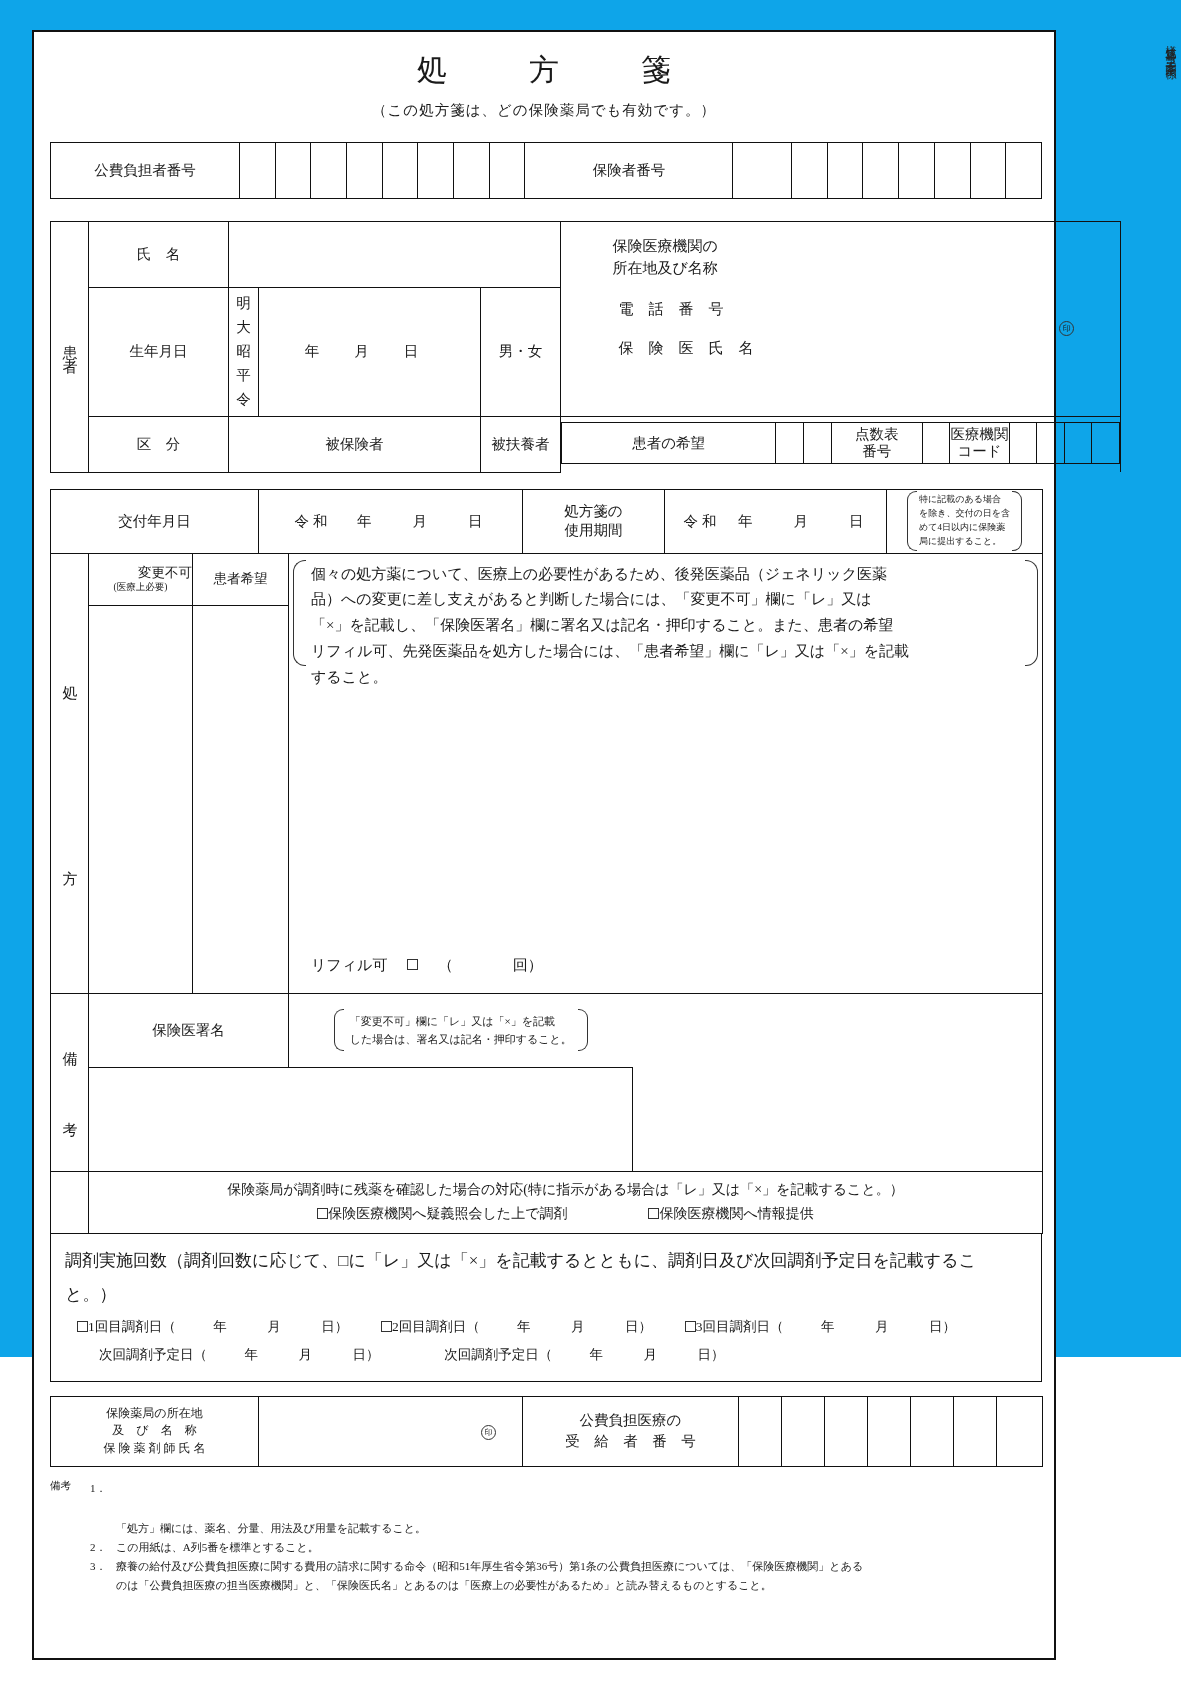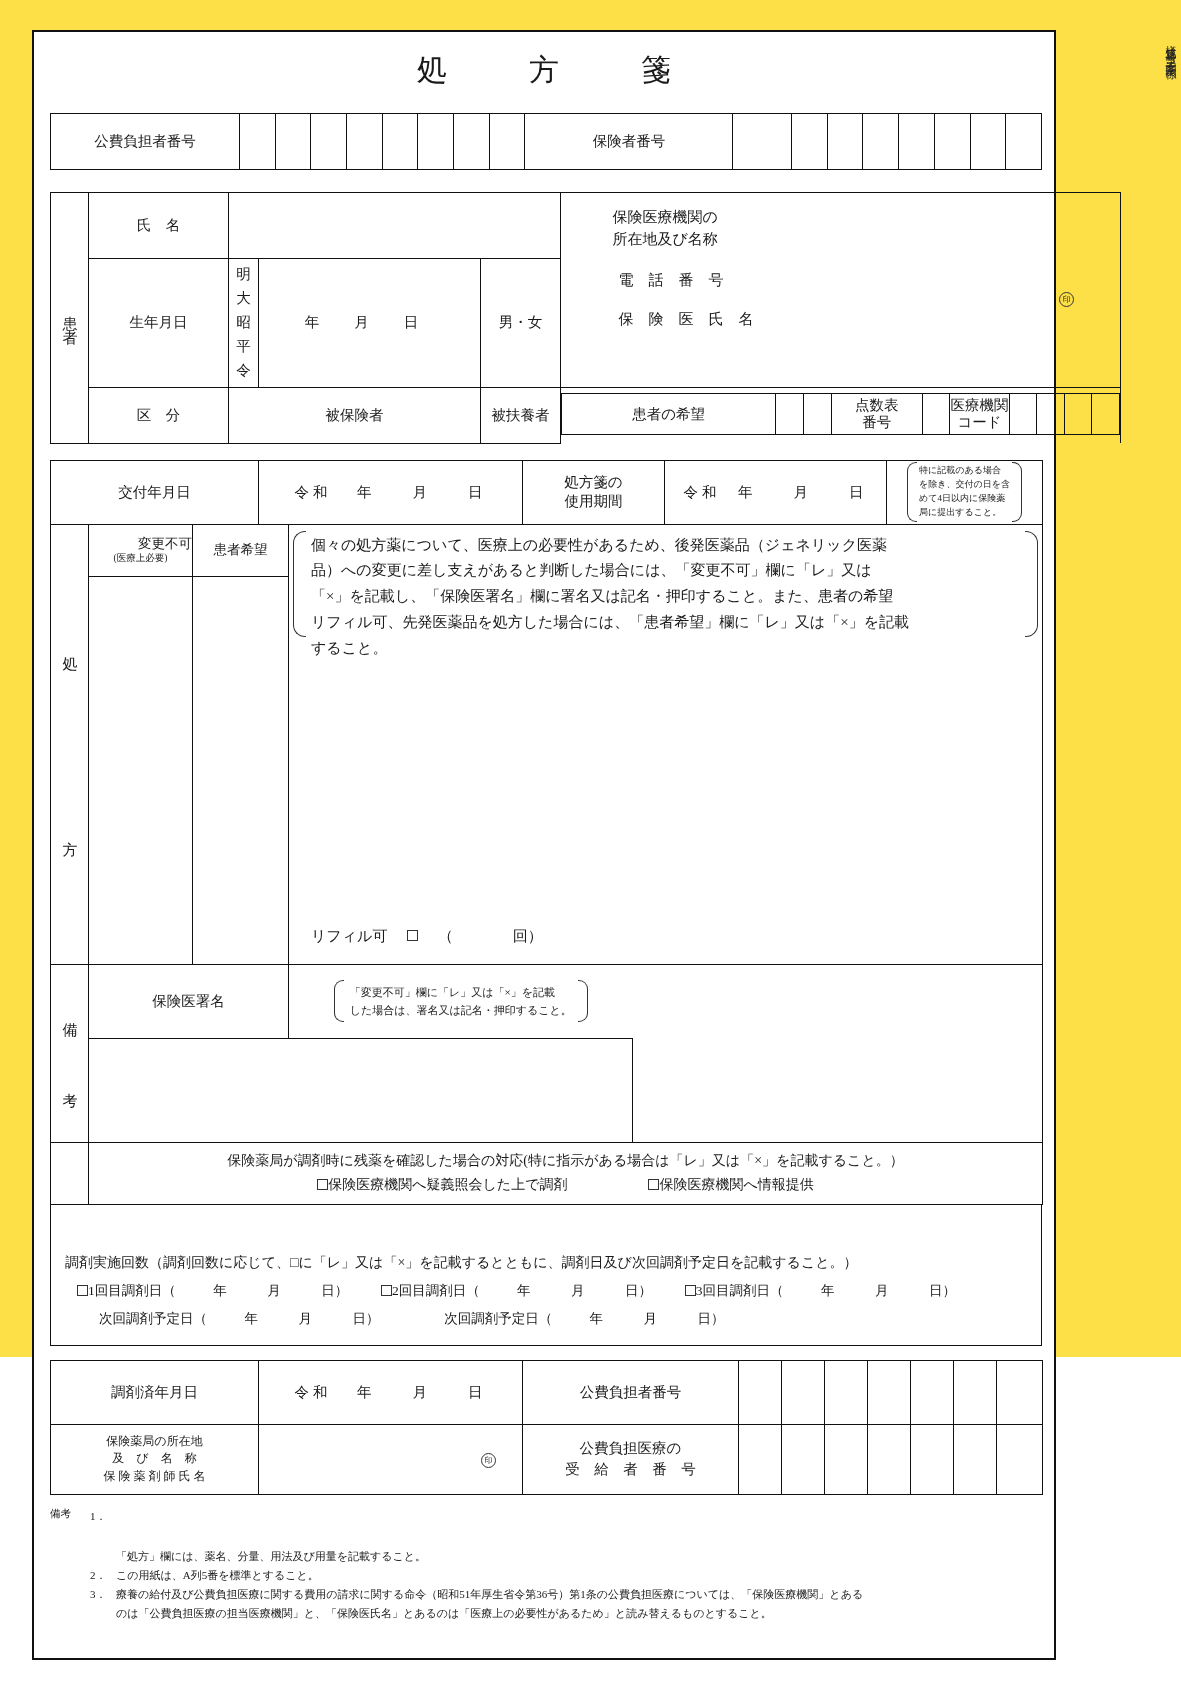--- a/index.html
+++ b/index.html
@@ -5,21 +5,21 @@
   * { box-sizing: border-box; }
   html, body { margin:0; padding:0; background:#ffffff; }
   body {
     font-family: "Liberation Serif", "DejaVu Serif", serif;
     color:#1a1a1a;
     width:1181px; height:1695px;
     position:relative;
   }
   .page {
     position:absolute; left:0; top:0; width:1181px; height:1357px;
-    background:#fde047;
+    background:#0ea5e9;
   }
   
   .sheet {
     position:absolute; left:32px; top:30px; width:1024px; height:1630px;
     border:2px solid #111;
     background:#fff;
   }
   .vertical-label {
     position:absolute; right:4px; top:36px;
     width:26px;
@@ -86,20 +86,21 @@
 </head>
 <body>
 
 <div class="page">
 
   <div class="vertical-label">様式第二号（第二十三条関係）</div>
 
   <div class="sheet">
 
     <div class="title">処　方　箋</div>
+    <div class="subtitle">（この処方箋は、どの保険薬局でも有効です。）</div>
 
     <div class="sec" style="margin-top:22px;">
     <table class="grid" style="width:992px;">
       <colgroup>
         <col style="width:180px">
             <col style="width:34px">
             <col style="width:34px">
             <col style="width:34px">
         <col style="width:34px">
             <col style="width:34px">
@@ -360,21 +361,21 @@
       </tr>
     </tbody>
         </table>
     </div>
 
     <div class="sec">
     <table class="grid" style="width:992px; margin-top:-1px;">
       <tbody>
             <tr>
         <td style="padding:10px 14px 12px 14px; line-height:2.05;">
-          <div style="font-size:14px;margin-top:34px;">調剤実施回数（調剤回数に応じて、□に「レ」又は「×」を記載するとともに、調剤日及び次回調剤予定日を記載すること。）</div>
+          <div style="font-size:17px;">調剤実施回数（調剤回数に応じて、□に「レ」又は「×」を記載するとともに、調剤日及び次回調剤予定日を記載すること。）</div>
           <div style="font-size:13.5px; padding-left:12px;">
             <span class="chk" style="vertical-align:-1px;"></span><span>1回目調剤日（</span>
             <span style="margin-left:34px;">年　　　月　　　日）</span>
             <span style="display:inline-block; width:26px;"></span>
             <span class="chk" style="vertical-align:-1px;"></span><span>2回目調剤日（</span>
             <span style="margin-left:34px;">年　　　月　　　日）</span>
             <span style="display:inline-block; width:26px;"></span>
             <span class="chk" style="vertical-align:-1px;"></span><span>3回目調剤日（</span>
             <span style="margin-left:34px;">年　　　月　　　日）</span>
           </div>
@@ -399,35 +400,20 @@
             <col style="width:216px">
         <col style="width:43px">
             <col style="width:43px">
             <col style="width:43px">
             <col style="width:43px">
         <col style="width:43px">
             <col style="width:43px">
             <col style="width:46px">
       </colgroup>
       <tbody>
-            <tr style="height:64px;">
-        <td class="c">調剤済年月日</td>
-        <td class="c">
-          <span style="letter-spacing:4px;">令和</span>
-          <span style="letter-spacing:4px; margin-left:22px;">年　　月　　日</span>
-        </td>
-        <td class="c">公費負担者番号</td>
-        <td></td>
-        <td class="dash-l"></td>
-        <td></td>
-        <td class="dash-l"></td>
-        <td></td>
-        <td class="dash-l"></td>
-        <td class="dash-l"></td>
-      </tr>
       <tr style="height:70px;">
         <td class="c sm" style="line-height:1.45; font-size:12px;">
           <div>保険薬局の所在地</div>
           <div>及　び　名　称</div>
           <div>保 険 薬 剤 師 氏 名</div>
         </td>
         <td style="position:relative;">
           <span class="inkan" style="position:absolute; right:26px; top:28px;">印</span>
         </td>
         <td class="c" style="line-height:1.45;">

